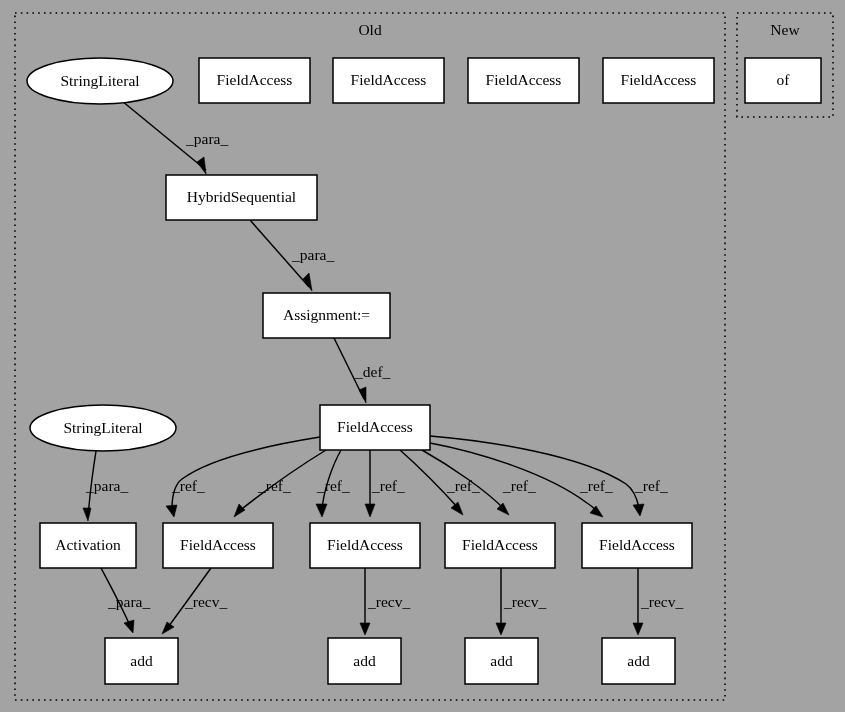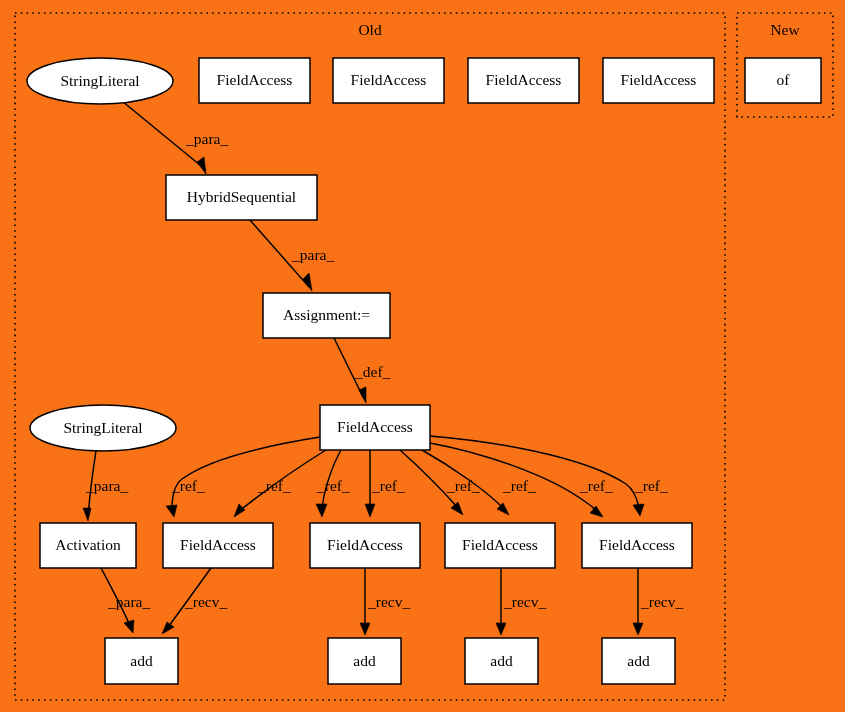--- a/index.html
+++ b/index.html
@@ -4,21 +4,21 @@
 <style>
   html, body {
     margin: 0;
     padding: 0;
     background: #ffffff;
   }
   #canvas {
     position: relative;
     width: 845px;
     height: 712px;
-    background: #f97316;
+    background: #a3a3a3;
     font-family: "Liberation Serif", "DejaVu Serif", serif;
     overflow: hidden;
     text-decoration: underline;
   }
   svg#graph {
     position: absolute;
     left: 0;
     top: 0;
     width: 845px;
     height: 712px;

